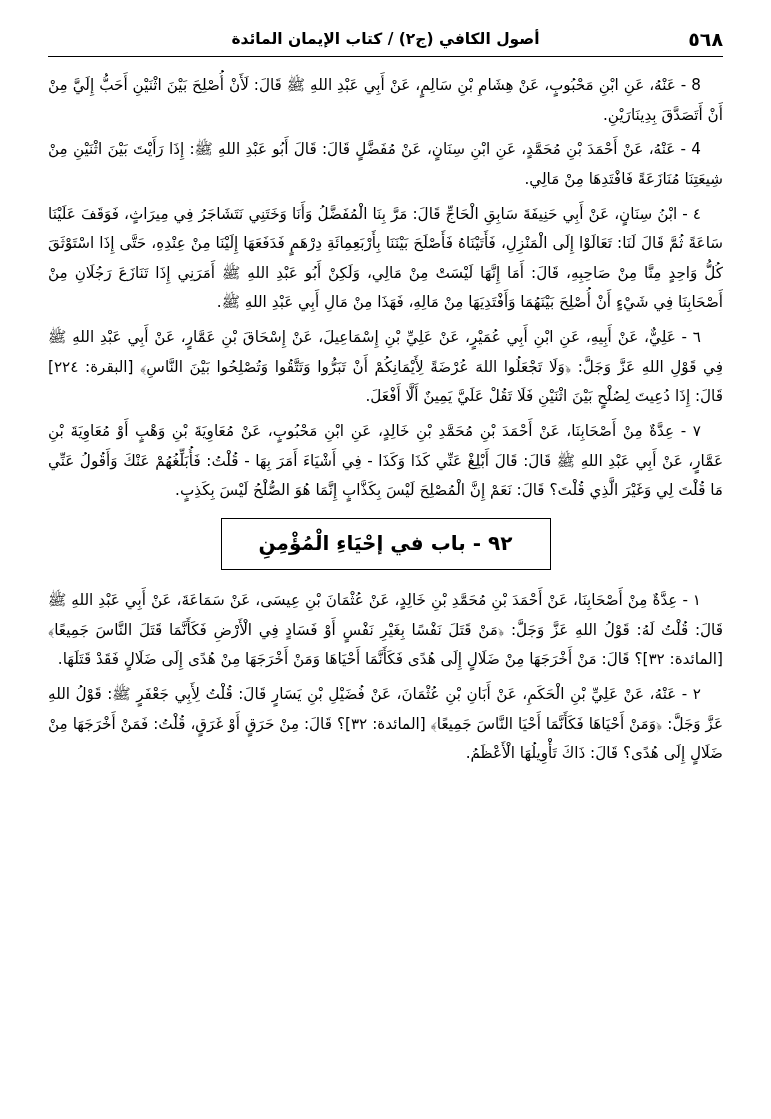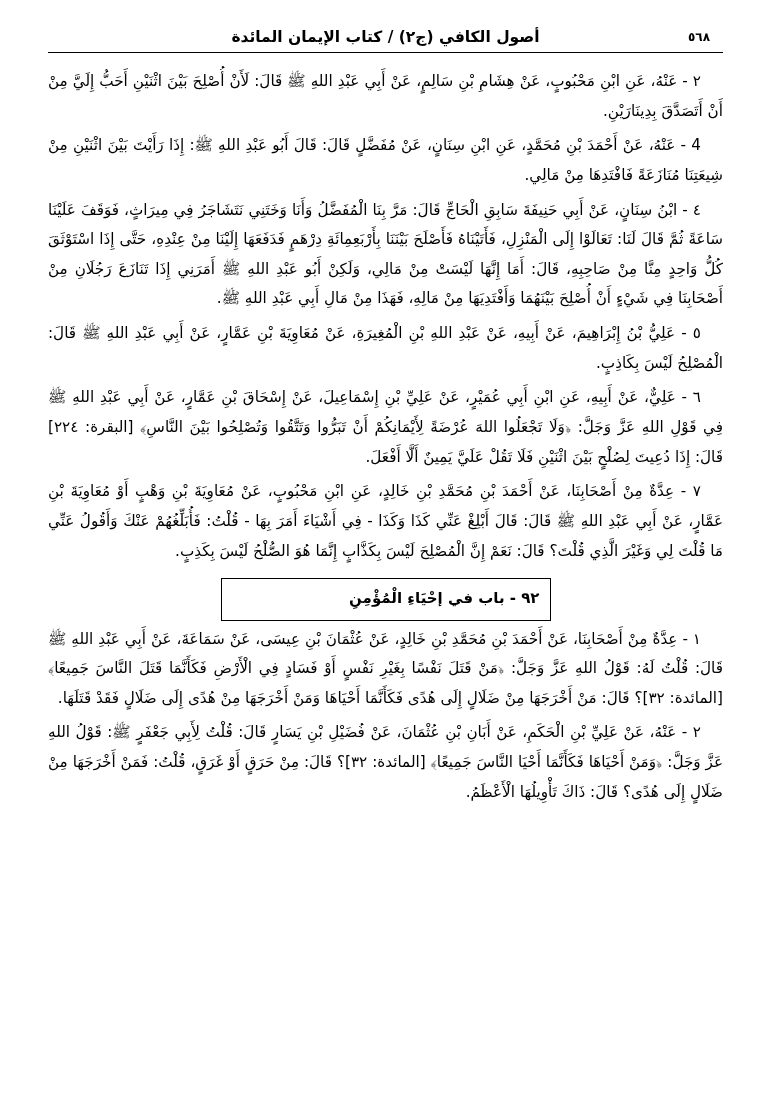--- a/index.html
+++ b/index.html
@@ -31,49 +31,49 @@
     margin-bottom: 6px;
     letter-spacing: 0;
   }
   .header-title {
     flex: 1;
     text-align: center;
     font-size: 15.5px;
     font-weight: bold;
   }
   .page-number {
-    font-size: 12px;
+    font-size: 19px;
     font-weight: bold;
     min-width: 48px;
-    text-align: center;
+    text-align: right;
     direction: ltr;
   }
   .rule {
     border: none;
     border-top: 1.2px solid #000;
     margin: 4px 0 14px 0;
   }
   .body {
     font-size: 15.2px;
     line-height: 1.95;
     text-align: justify;
     text-justify: inter-word;
   }
   .para {
     margin: 0 0 5px 0;
     text-indent: 22px;
     text-align: justify;
   }
   .chapter-box {
-    margin: 12px auto 4px auto;
+    margin: 12px auto 16px auto;
     border: 1.3px solid #000;
     padding: 5px 10px 6px 10px;
     width: 330px;
-    text-align: right;
-    font-size: 15px;
+    text-align: center;
+    font-size: 20px;
     font-weight: bold;
     box-sizing: border-box;
   }
   .chapter-inner {
     display: block;
   }
 </style>
 </head>
 <body>
 
@@ -82,24 +82,23 @@
   <div class="header">
     <div class="page-number">٥٦٨</div>
     <div class="header-title">أصول الكافي (ج٢) / كتاب الإيمان المائدة</div>
     <div class="page-number" style="visibility:hidden;">.</div>
   </div>
 
   <hr class="rule">
 
   <div class="body">
 
-    <p class="para">٢ - عَنْهُ، عَنِ ابْنِ مَحْبُوبٍ، عَنْ هِشَامِ بْنِ سَالِمٍ، عَنْ أَبِي عَبْدِ اللهِ ﷺ قَالَ: لَأَنْ أُصْلِحَ بَيْنَ اثْنَيْنِ أَحَبُّ إِلَيَّ مِنْ أَنْ أَتَصَدَّقَ بِدِينَارَيْنِ.</p>
+    <p class="para">8 - عَنْهُ، عَنِ ابْنِ مَحْبُوبٍ، عَنْ هِشَامِ بْنِ سَالِمٍ، عَنْ أَبِي عَبْدِ اللهِ ﷺ قَالَ: لَأَنْ أُصْلِحَ بَيْنَ اثْنَيْنِ أَحَبُّ إِلَيَّ مِنْ أَنْ أَتَصَدَّقَ بِدِينَارَيْنِ.</p>
     <p class="para">4 - عَنْهُ، عَنْ أَحْمَدَ بْنِ مُحَمَّدٍ، عَنِ ابْنِ سِنَانٍ، عَنْ مُفَضَّلٍ قَالَ: قَالَ أَبُو عَبْدِ اللهِ ﷺ: إِذَا رَأَيْتَ بَيْنَ اثْنَيْنِ مِنْ شِيعَتِنَا مُنَازَعَةً فَافْتَدِهَا مِنْ مَالِي.</p>
     <p class="para">٤ - ابْنُ سِنَانٍ، عَنْ أَبِي حَنِيفَةَ سَابِقِ الْحَاجِّ قَالَ: مَرَّ بِنَا الْمُفَضَّلُ وَأَنَا وَخَتَنِي نَتَشَاجَرُ فِي مِيرَاثٍ، فَوَقَفَ عَلَيْنَا سَاعَةً ثُمَّ قَالَ لَنَا: تَعَالَوْا إِلَى الْمَنْزِلِ، فَأَتَيْنَاهُ فَأَصْلَحَ بَيْنَنَا بِأَرْبَعِمِائَةِ دِرْهَمٍ فَدَفَعَهَا إِلَيْنَا مِنْ عِنْدِهِ، حَتَّى إِذَا اسْتَوْثَقَ كُلُّ وَاحِدٍ مِنَّا مِنْ صَاحِبِهِ، قَالَ: أَمَا إِنَّهَا لَيْسَتْ مِنْ مَالِي، وَلَكِنْ أَبُو عَبْدِ اللهِ ﷺ أَمَرَنِي إِذَا تَنَازَعَ رَجُلَانِ مِنْ أَصْحَابِنَا فِي شَيْءٍ أَنْ أُصْلِحَ بَيْنَهُمَا وَأَفْتَدِيَهَا مِنْ مَالِهِ، فَهَذَا مِنْ مَالِ أَبِي عَبْدِ اللهِ ﷺ.</p>
-    <p class="para">٥ - عَلِيُّ بْنُ إِبْرَاهِيمَ، عَنْ أَبِيهِ، عَنْ عَبْدِ اللهِ بْنِ الْمُغِيرَةِ، عَنْ مُعَاوِيَةَ بْنِ عَمَّارٍ، عَنْ أَبِي عَبْدِ اللهِ ﷺ قَالَ: الْمُصْلِحُ لَيْسَ بِكَاذِبٍ.</p>
     <p class="para">٦ - عَلِيٌّ، عَنْ أَبِيهِ، عَنِ ابْنِ أَبِي عُمَيْرٍ، عَنْ عَلِيِّ بْنِ إِسْمَاعِيلَ، عَنْ إِسْحَاقَ بْنِ عَمَّارٍ، عَنْ أَبِي عَبْدِ اللهِ ﷺ فِي قَوْلِ اللهِ عَزَّ وَجَلَّ: ﴿وَلَا تَجْعَلُوا اللهَ عُرْضَةً لِأَيْمَانِكُمْ أَنْ تَبَرُّوا وَتَتَّقُوا وَتُصْلِحُوا بَيْنَ النَّاسِ﴾ [البقرة: ٢٢٤] قَالَ: إِذَا دُعِيتَ لِصُلْحٍ بَيْنَ اثْنَيْنِ فَلَا تَقُلْ عَلَيَّ يَمِينٌ أَلَّا أَفْعَلَ.</p>
     <p class="para">٧ - عِدَّةٌ مِنْ أَصْحَابِنَا، عَنْ أَحْمَدَ بْنِ مُحَمَّدِ بْنِ خَالِدٍ، عَنِ ابْنِ مَحْبُوبٍ، عَنْ مُعَاوِيَةَ بْنِ وَهْبٍ أَوْ مُعَاوِيَةَ بْنِ عَمَّارٍ، عَنْ أَبِي عَبْدِ اللهِ ﷺ قَالَ: قَالَ أَبْلِغْ عَنِّي كَذَا وَكَذَا - فِي أَشْيَاءَ أَمَرَ بِهَا - قُلْتُ: فَأُبَلِّغُهُمْ عَنْكَ وَأَقُولُ عَنِّي مَا قُلْتَ لِي وَغَيْرَ الَّذِي قُلْتَ؟ قَالَ: نَعَمْ إِنَّ الْمُصْلِحَ لَيْسَ بِكَذَّابٍ إِنَّمَا هُوَ الصُّلْحُ لَيْسَ بِكَذِبٍ.</p>
 
     <div class="chapter-box">
       <span class="chapter-inner">٩٢ - باب في إحْيَاءِ الْمُؤْمِنِ</span>
     </div>
 
     <p class="para">١ - عِدَّةٌ مِنْ أَصْحَابِنَا، عَنْ أَحْمَدَ بْنِ مُحَمَّدِ بْنِ خَالِدٍ، عَنْ عُثْمَانَ بْنِ عِيسَى، عَنْ سَمَاعَةَ، عَنْ أَبِي عَبْدِ اللهِ ﷺ قَالَ: قُلْتُ لَهُ: قَوْلُ اللهِ عَزَّ وَجَلَّ: ﴿مَنْ قَتَلَ نَفْسًا بِغَيْرِ نَفْسٍ أَوْ فَسَادٍ فِي الْأَرْضِ فَكَأَنَّمَا قَتَلَ النَّاسَ جَمِيعًا﴾ [المائدة: ٣٢]؟ قَالَ: مَنْ أَخْرَجَهَا مِنْ ضَلَالٍ إِلَى هُدًى فَكَأَنَّمَا أَحْيَاهَا وَمَنْ أَخْرَجَهَا مِنْ هُدًى إِلَى ضَلَالٍ فَقَدْ قَتَلَهَا.</p>
     <p class="para">٢ - عَنْهُ، عَنْ عَلِيِّ بْنِ الْحَكَمِ، عَنْ أَبَانِ بْنِ عُثْمَانَ، عَنْ فُضَيْلِ بْنِ يَسَارٍ قَالَ: قُلْتُ لِأَبِي جَعْفَرٍ ﷺ: قَوْلُ اللهِ عَزَّ وَجَلَّ: ﴿وَمَنْ أَحْيَاهَا فَكَأَنَّمَا أَحْيَا النَّاسَ جَمِيعًا﴾ [المائدة: ٣٢]؟ قَالَ: مِنْ حَرَقٍ أَوْ غَرَقٍ، قُلْتُ: فَمَنْ أَخْرَجَهَا مِنْ ضَلَالٍ إِلَى هُدًى؟ قَالَ: ذَاكَ تَأْوِيلُهَا الْأَعْظَمُ.</p>
 

